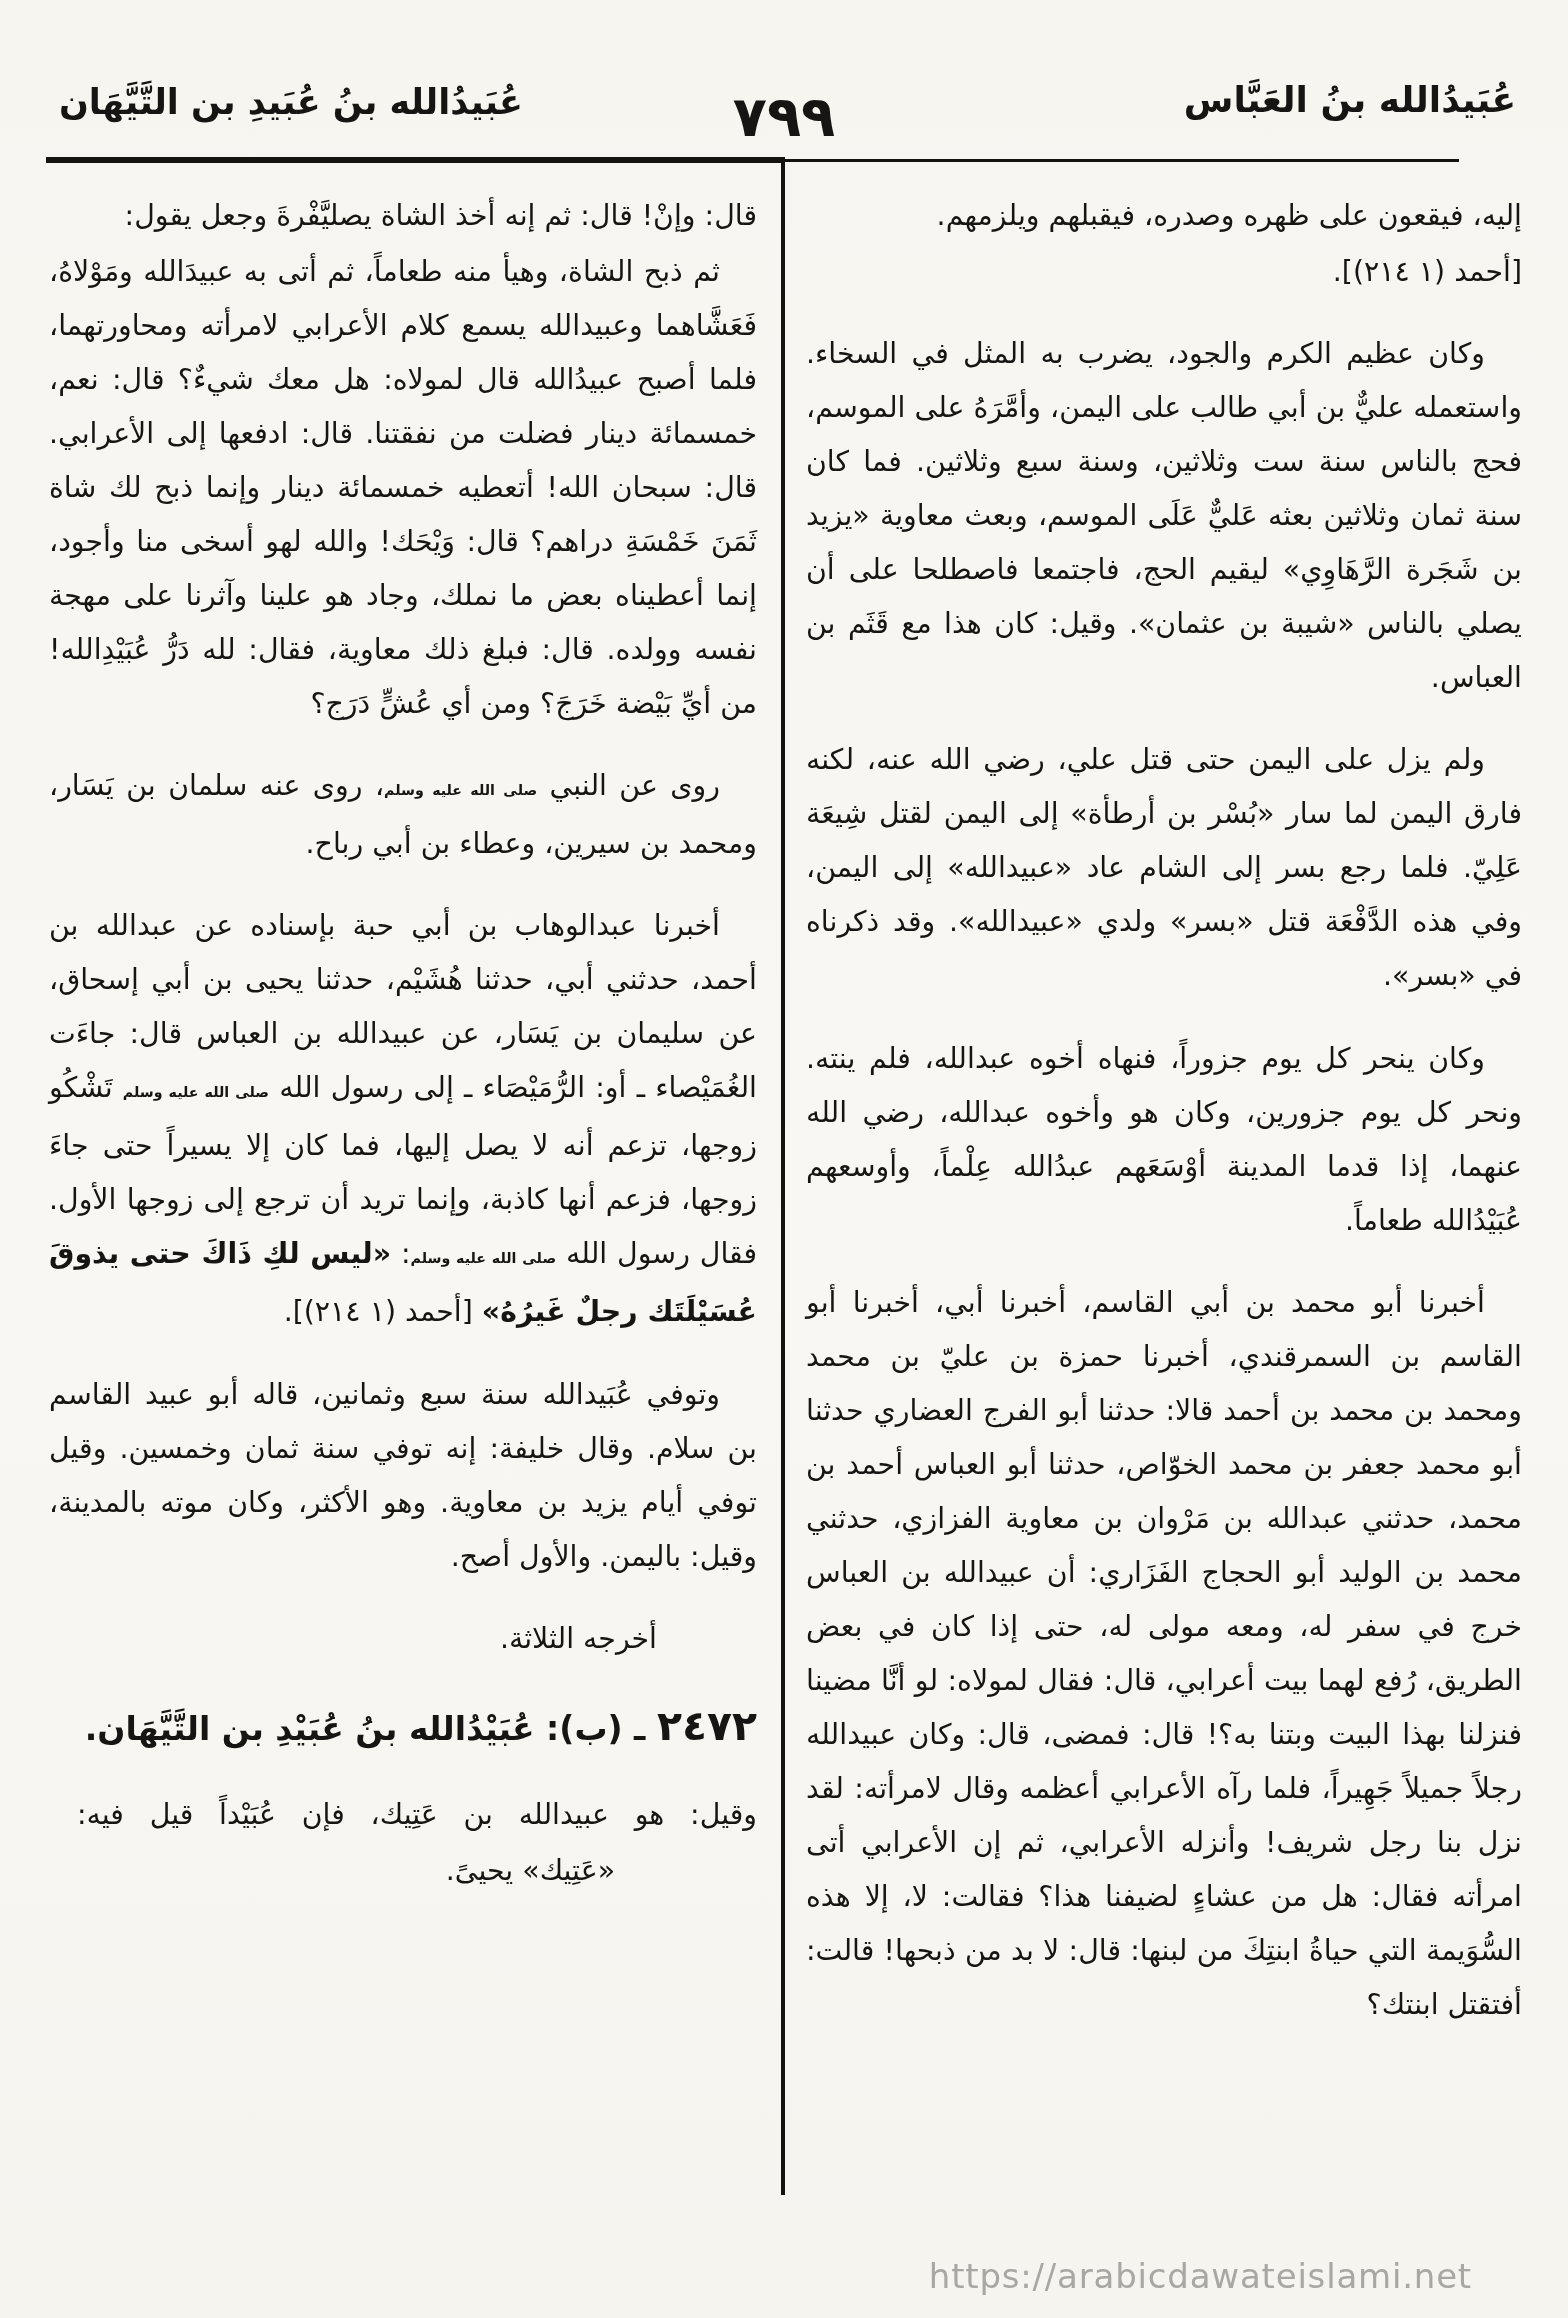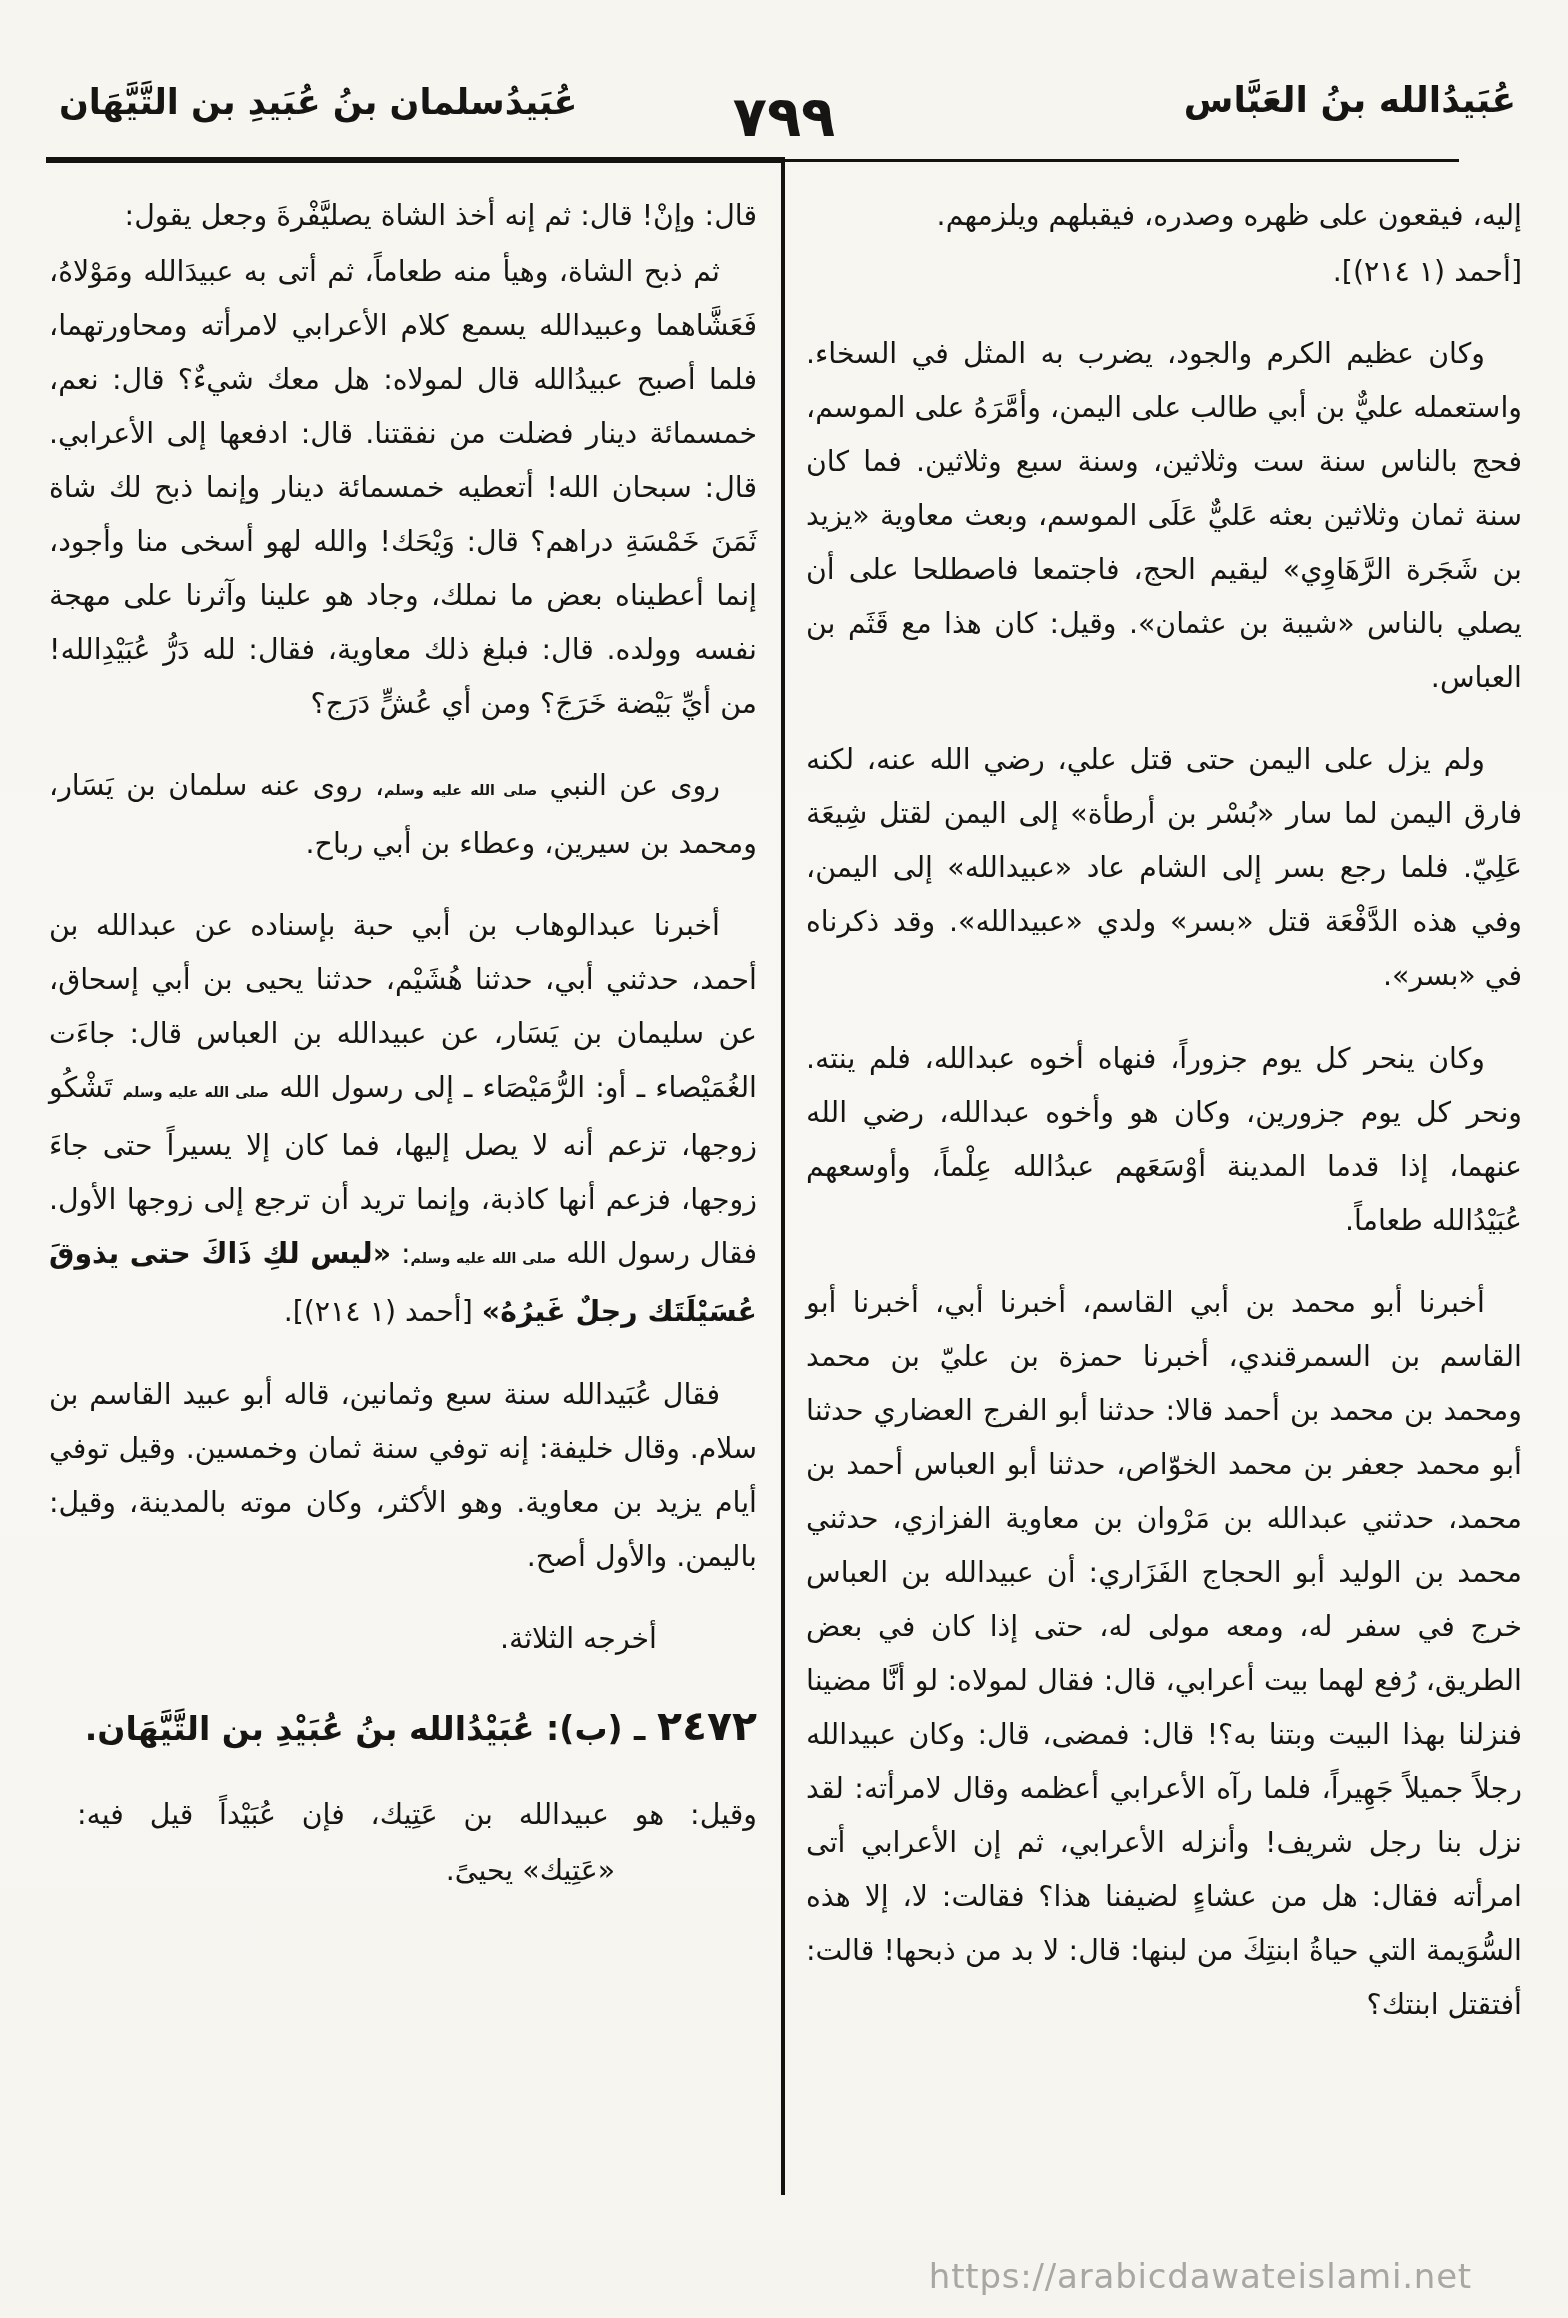--- a/index.html
+++ b/index.html
@@ -47,40 +47,40 @@
     font-family:"DejaVu Sans", sans-serif;
   }
 </style>
 </head>
 <body>
 
 <div class="sheet">
 
   <div class="hdr hdr-right">عُبَيدُالله بنُ العَبَّاس</div>
   <div class="pagenum">٧٩٩</div>
-  <div class="hdr hdr-left">عُبَيدُسلمان بنُ عُبَيدِ بن التَّيَّهَان</div>
+  <div class="hdr hdr-left">عُبَيدُالله بنُ عُبَيدِ بن التَّيَّهَان</div>
 
   <div class="rule rule-left"></div>
   <div class="rule rule-right"></div>
   <div class="rule rule-divider"></div>
 
   <div class="col col-right">
       <div class="block p nogap"><span class="">إليه، فيقعون على ظهره وصدره، فيقبلهم ويلزمهم.</span></div>
       <div class="block p"><span class="">[أحمد (١ ٢١٤)].</span></div>
       <div class="block p indent"><span class="">وكان عظيم الكرم والجود، يضرب به المثل في السخاء. واستعمله عليٌّ بن أبي طالب على اليمن، وأمَّرَهُ على الموسم، فحج بالناس سنة ست وثلاثين، وسنة سبع وثلاثين. فما كان سنة ثمان وثلاثين بعثه عَليٌّ عَلَى الموسم، وبعث معاوية «يزيد بن شَجَرة الرَّهَاوِي» ليقيم الحج، فاجتمعا فاصطلحا على أن يصلي بالناس «شيبة بن عثمان». وقيل: كان هذا مع قَثَم بن العباس.</span></div>
       <div class="block p indent"><span class="">ولم يزل على اليمن حتى قتل علي، رضي الله عنه، لكنه فارق اليمن لما سار «بُسْر بن أرطأة» إلى اليمن لقتل شِيعَة عَلِيّ. فلما رجع بسر إلى الشام عاد «عبيدالله» إلى اليمن، وفي هذه الدَّفْعَة قتل «بسر» ولدي «عبيدالله». وقد ذكرناه في «بسر».</span></div>
       <div class="block p indent"><span class="">وكان ينحر كل يوم جزوراً، فنهاه أخوه عبدالله، فلم ينته. ونحر كل يوم جزورين، وكان هو وأخوه عبدالله، رضي الله عنهما، إذا قدما المدينة أوْسَعَهم عبدُالله عِلْماً، وأوسعهم عُبَيْدُالله طعاماً.</span></div>
       <div class="block p indent"><span class="">أخبرنا أبو محمد بن أبي القاسم، أخبرنا أبي، أخبرنا أبو القاسم بن السمرقندي، أخبرنا حمزة بن عليّ بن محمد ومحمد بن محمد بن أحمد قالا: حدثنا أبو الفرج العضاري حدثنا أبو محمد جعفر بن محمد الخوّاص، حدثنا أبو العباس أحمد بن محمد، حدثني عبدالله بن مَرْوان بن معاوية الفزازي، حدثني محمد بن الوليد أبو الحجاج الفَزَاري: أن عبيدالله بن العباس خرج في سفر له، ومعه مولى له، حتى إذا كان في بعض الطريق، رُفع لهما بيت أعرابي، قال: فقال لمولاه: لو أنَّا مضينا فنزلنا بهذا البيت وبتنا به؟! قال: فمضى، قال: وكان عبيدالله رجلاً جميلاً جَهِيراً، فلما رآه الأعرابي أعظمه وقال لامرأته: لقد نزل بنا رجل شريف! وأنزله الأعرابي، ثم إن الأعرابي أتى امرأته فقال: هل من عشاءٍ لضيفنا هذا؟ فقالت: لا، إلا هذه السُّوَيمة التي حياةُ ابنتِكَ من لبنها: قال: لا بد من ذبحها! قالت: أفتقتل ابنتك؟</span></div>
     </div>
   <div class="col col-left">
       <div class="block p nogap"><span class="">قال: وإنْ! قال: ثم إنه أخذ الشاة يصليَّفْرةَ وجعل يقول:</span></div>
       <div class="block p indent"><span class="">ثم ذبح الشاة، وهيأ منه طعاماً، ثم أتى به عبيدَالله ومَوْلاهُ، فَعَشَّاهما وعبيدالله يسمع كلام الأعرابي لامرأته ومحاورتهما، فلما أصبح عبيدُالله قال لمولاه: هل معك شيءٌ؟ قال: نعم، خمسمائة دينار فضلت من نفقتنا. قال: ادفعها إلى الأعرابي. قال: سبحان الله! أتعطيه خمسمائة دينار وإنما ذبح لك شاة ثَمَنَ خَمْسَةِ دراهم؟ قال: وَيْحَك! والله لهو أسخى منا وأجود، إنما أعطيناه بعض ما نملك، وجاد هو علينا وآثرنا على مهجة نفسه وولده. قال: فبلغ ذلك معاوية، فقال: لله دَرُّ عُبَيْدِالله! من أيِّ بَيْضة خَرَجَ؟ ومن أي عُشٍّ دَرَج؟</span></div>
       <div class="block p indent"><span class="">روى عن النبي </span><span class="seg-hon ">صلى الله عليه وسلم</span><span class="">، روى عنه سلمان بن يَسَار، ومحمد بن سيرين، وعطاء بن أبي رباح.</span></div>
       <div class="block p indent"><span class="">أخبرنا عبدالوهاب بن أبي حبة بإسناده عن عبدالله بن أحمد، حدثني أبي، حدثنا هُشَيْم، حدثنا يحيى بن أبي إسحاق، عن سليمان بن يَسَار، عن عبيدالله بن العباس قال: جاءَت الغُمَيْصاء ـ أو: الرُّمَيْصَاء ـ إلى رسول الله </span><span class="seg-hon ">صلى الله عليه وسلم</span><span class=""> تَشْكُو زوجها، تزعم أنه لا يصل إليها، فما كان إلا يسيراً حتى جاءَ زوجها، فزعم أنها كاذبة، وإنما تريد أن ترجع إلى زوجها الأول. فقال رسول الله </span><span class="seg-hon ">صلى الله عليه وسلم</span><span class="">: </span><span class="seg-b ">«ليس لكِ ذَاكَ حتى يذوقَ عُسَيْلَتَك رجلٌ غَيرُهُ»</span><span class=""> [أحمد (١ ٢١٤)].</span></div>
-      <div class="block p indent"><span class="">فقال عُبَيدالله سنة سبع وثمانين، قاله أبو عبيد القاسم بن سلام. وقال خليفة: إنه توفي سنة ثمان وخمسين. وقيل توفي أيام يزيد بن معاوية. وهو الأكثر، وكان موته بالمدينة، وقيل: باليمن. والأول أصح.</span></div>
+      <div class="block p indent"><span class="">وتوفي عُبَيدالله سنة سبع وثمانين، قاله أبو عبيد القاسم بن سلام. وقال خليفة: إنه توفي سنة ثمان وخمسين. وقيل توفي أيام يزيد بن معاوية. وهو الأكثر، وكان موته بالمدينة، وقيل: باليمن. والأول أصح.</span></div>
       <div class="block p" style="padding-right: 100px;"><span class="">أخرجه الثلاثة.</span></div>
       <div class="block entry"><span class="seg-num ">٢٤٧٢</span><span class="seg-b "> ـ (ب): عُبَيْدُالله بنُ عُبَيْدِ بن التَّيَّهَان.</span></div>
       <div class="block p nogap stretch"><span class="">وقيل: هو عبيدالله بن عَتِيك، فإن عُبَيْداً قيل فيه:</span></div>
       <div class="block p" style="padding-right: 142px;"><span class="">«عَتِيك» يحيىً.</span></div>
     </div>
 
   <div class="watermark">https://arabicdawateislami.net</div>
 </div>
 
 

